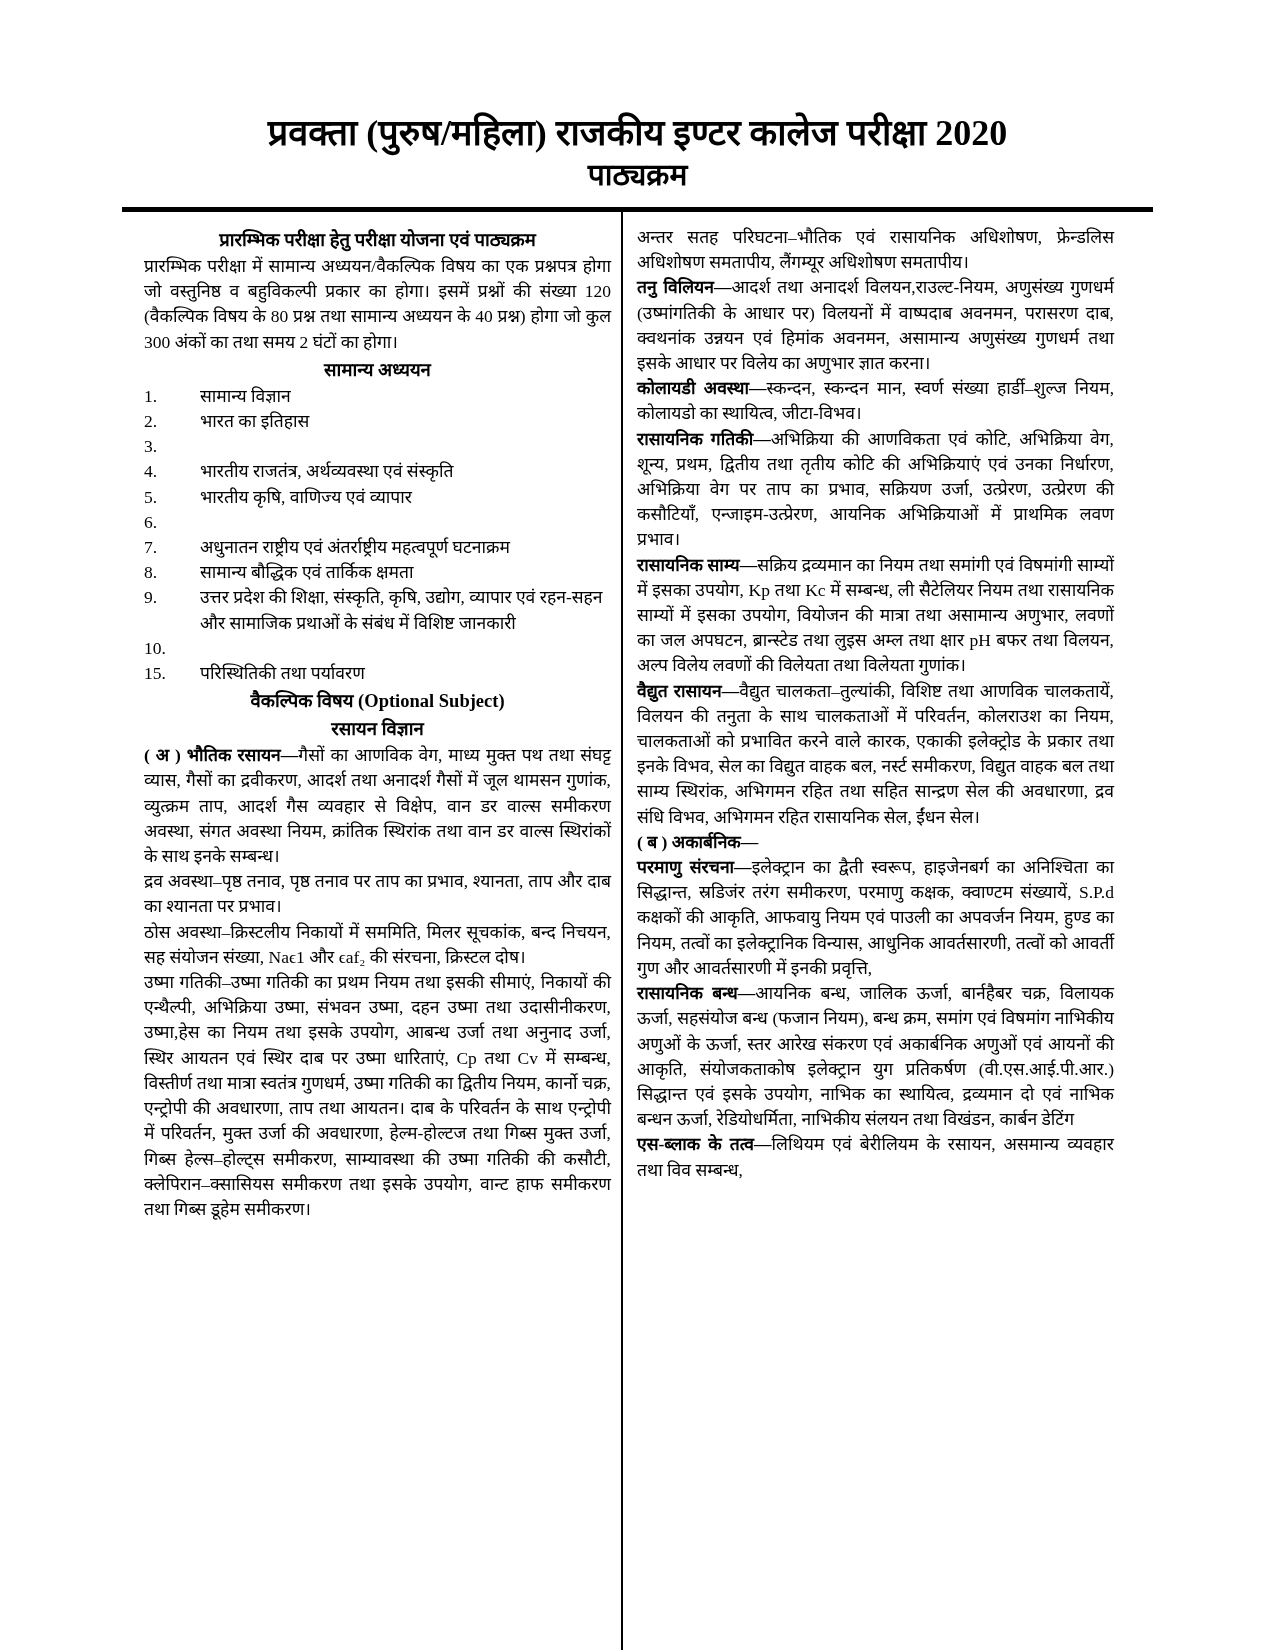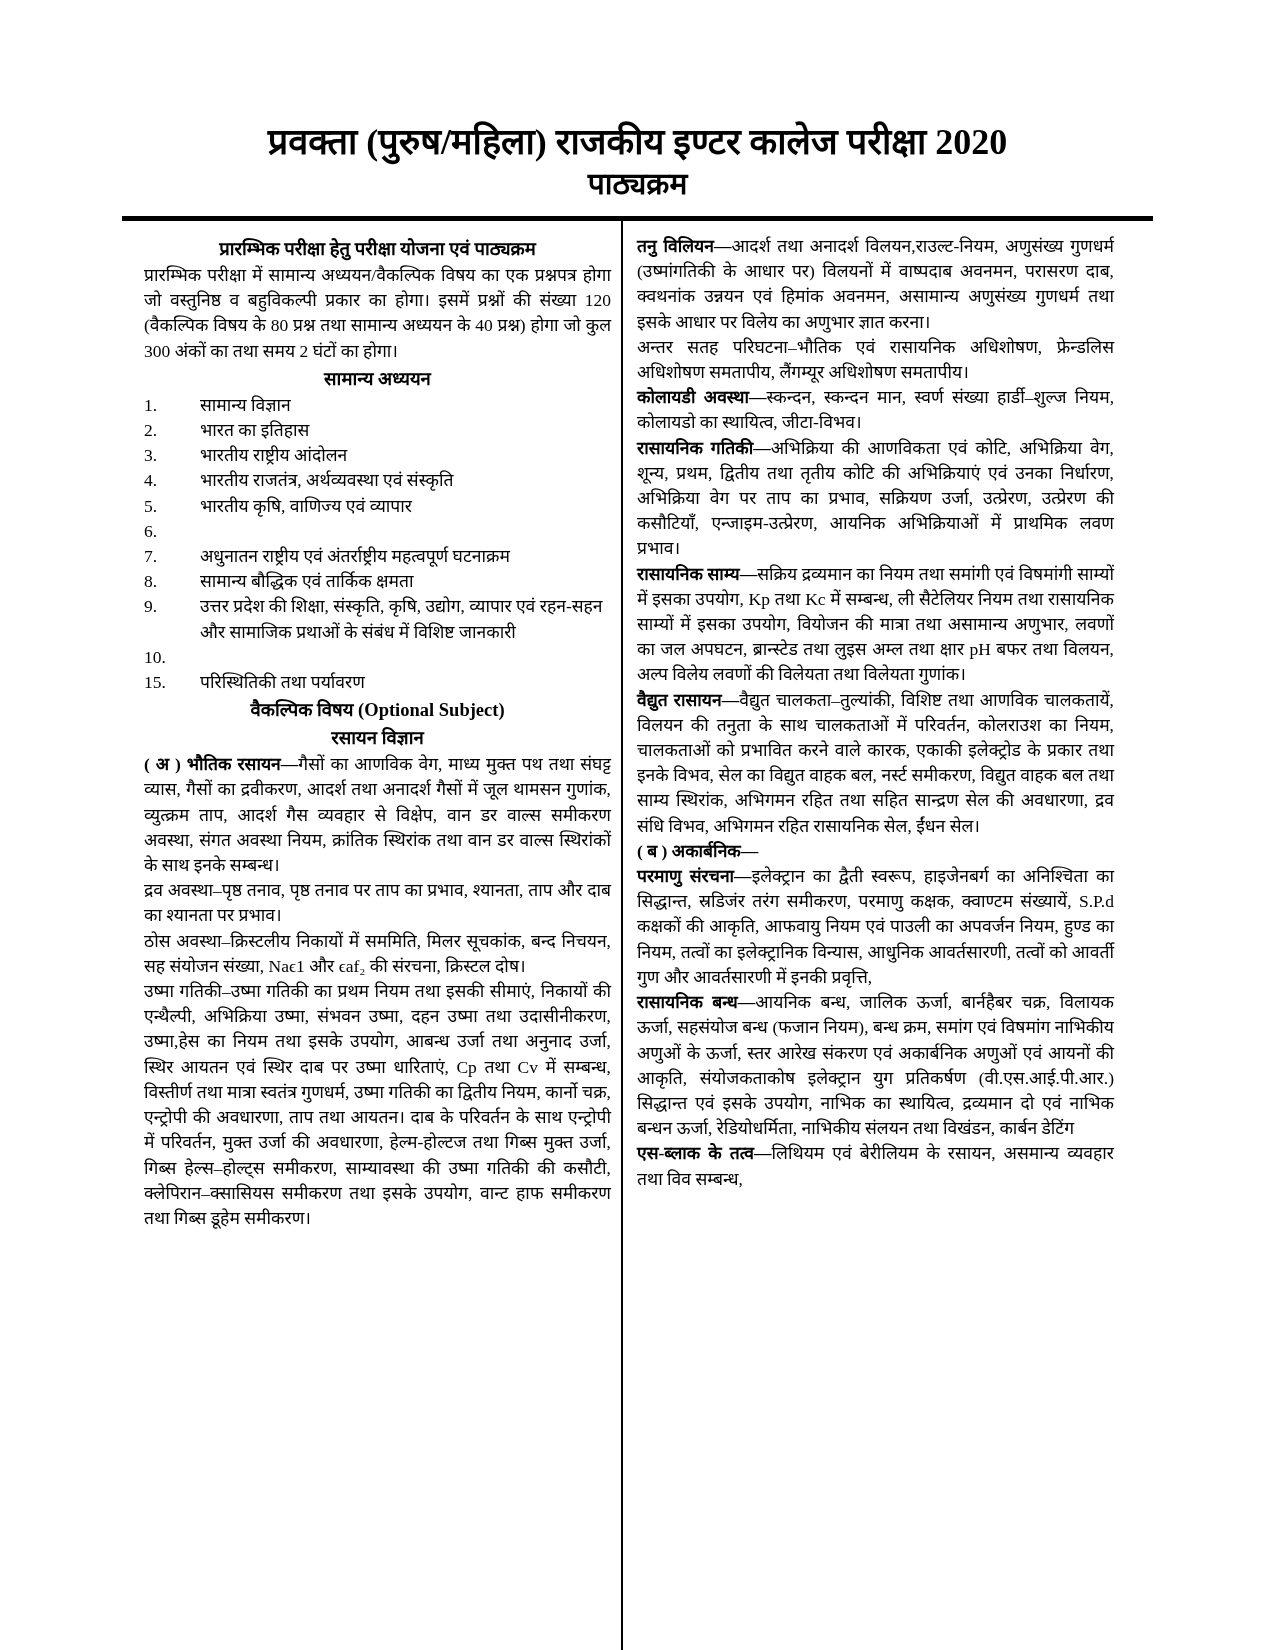--- a/index.html
+++ b/index.html
@@ -14,21 +14,21 @@
   }
   .page {
     width: 1275px;
     height: 1650px;
     padding: 0 122px;
     position: relative;
   }
   
   .doc-header { text-align: center; padding-top: 100px; }
   .hdr-line1 { font-size: 37px; font-weight: bold; line-height: 42px; }
-  .hdr-line2 { font-size: 36px; font-weight: bold; line-height: 40px; margin-top: 22px; }
+  .hdr-line2 { font-size: 36px; font-weight: bold; line-height: 40px; margin-top: 13px; }
   .hdr-line3 { font-size: 30px; font-weight: bold; line-height: 34px; margin-top: 5px; }
   .rule-thick { border: none; border-top: 5px solid #000; margin: 0; }
   .top-rule { margin-top: 15px; }
   
   .columns {
     display: flex;
     height: 1564px;
     overflow: hidden;
   }
   .col-left {
@@ -93,21 +93,20 @@
         <div class="gs-row">
           <span class="gs-num">1.</span>
           <span class="gs-text">सामान्य विज्ञान</span>
         </div>
         <div class="gs-row">
           <span class="gs-num">2.</span>
           <span class="gs-text">भारत का इतिहास</span>
         </div>
         <div class="gs-row">
           <span class="gs-num">3.</span>
-          <span class="gs-text">भारतीय राष्ट्रीय आंदोलन</span>
         </div>
         <div class="gs-row">
           <span class="gs-num">4.</span>
           <span class="gs-text">भारतीय राजतंत्र, अर्थव्यवस्था एवं संस्कृति</span>
         </div>
         <div class="gs-row">
           <span class="gs-num">5.</span>
           <span class="gs-text">भारतीय कृषि, वाणिज्य एवं व्यापार</span>
         </div>
         <div class="gs-row">
@@ -137,22 +136,22 @@
       <div class="center-head">वैकल्पिक विषय (Optional Subject)</div>
       <div class="center-head">रसायन विज्ञान</div>
 
       <p class="body-text"><span class="lead">( अ ) भौतिक रसायन—</span><span>गैसों का आणविक वेग, माध्य मुक्त पथ तथा संघट्ट व्यास, गैसों का द्रवीकरण, आदर्श तथा अनादर्श गैसों में जूल थामसन गुणांक, व्युत्क्रम ताप, आदर्श गैस व्यवहार से विक्षेप, वान डर वाल्स समीकरण अवस्था, संगत अवस्था नियम, क्रांतिक स्थिरांक तथा वान डर वाल्स स्थिरांकों के साथ इनके सम्बन्ध।</span></p>
       <p class="body-text"><span class="lead"></span><span>द्रव अवस्था–पृष्ठ तनाव, पृष्ठ तनाव पर ताप का प्रभाव, श्यानता, ताप और दाब का श्यानता पर प्रभाव।</span></p>
       <p class="body-text"><span class="lead"></span><span>ठोस अवस्था–क्रिस्टलीय निकायों में सममिति, मिलर सूचकांक, बन्द निचयन, सह संयोजन संख्या, Naϵ1 और ϵaf₂ की संरचना, क्रिस्टल दोष।</span></p>
       <p class="body-text"><span class="lead"></span><span>उष्मा गतिकी–उष्मा गतिकी का प्रथम नियम तथा इसकी सीमाएं, निकायों की एन्थैल्पी, अभिक्रिया उष्मा, संभवन उष्मा, दहन उष्मा तथा उदासीनीकरण, उष्मा,हेस का नियम तथा इसके उपयोग, आबन्ध उर्जा तथा अनुनाद उर्जा, स्थिर आयतन एवं स्थिर दाब पर उष्मा धारिताएं, Cp तथा Cv में सम्बन्ध, विस्तीर्ण तथा मात्रा स्वतंत्र गुणधर्म, उष्मा गतिकी का द्वितीय नियम, कार्नो चक्र, एन्ट्रोपी की अवधारणा, ताप तथा आयतन। दाब के परिवर्तन के साथ एन्ट्रोपी में परिवर्तन, मुक्त उर्जा की अवधारणा, हेल्म-होल्टज तथा गिब्स मुक्त उर्जा, गिब्स हेल्स–होल्ट्स समीकरण, साम्यावस्था की उष्मा गतिकी की कसौटी, क्लेपिरान–क्सासियस समीकरण तथा इसके उपयोग, वान्ट हाफ समीकरण तथा गिब्स डूहेम समीकरण।</span></p>
     </div>
 
     <div class="col-right">
+      <p class="body-text"><span class="lead"></span><span>अन्तर सतह परिघटना–भौतिक एवं रासायनिक अधिशोषण, फ्रेन्डलिस अधिशोषण समतापीय, लैंगम्यूर अधिशोषण समतापीय।</span></p>
       <p class="body-text"><span class="lead">तनु विलियन—</span><span>आदर्श तथा अनादर्श विलयन,राउल्ट-नियम, अणुसंख्य गुणधर्म (उष्मांगतिकी के आधार पर) विलयनों में वाष्पदाब अवनमन, परासरण दाब, क्वथनांक उन्नयन एवं हिमांक अवनमन, असामान्य अणुसंख्य गुणधर्म तथा इसके आधार पर विलेय का अणुभार ज्ञात करना।</span></p>
-      <p class="body-text"><span class="lead"></span><span>अन्तर सतह परिघटना–भौतिक एवं रासायनिक अधिशोषण, फ्रेन्डलिस अधिशोषण समतापीय, लैंगम्यूर अधिशोषण समतापीय।</span></p>
       <p class="body-text"><span class="lead">कोलायडी अवस्था—</span><span>स्कन्दन, स्कन्दन मान, स्वर्ण संख्या हार्डी–शुल्ज नियम, कोलायडो का स्थायित्व, जीटा-विभव।</span></p>
       <p class="body-text"><span class="lead">रासायनिक गतिकी—</span><span>अभिक्रिया की आणविकता एवं कोटि, अभिक्रिया वेग, शून्य, प्रथम, द्वितीय तथा तृतीय कोटि की अभिक्रियाएं एवं उनका निर्धारण, अभिक्रिया वेग पर ताप का प्रभाव, सक्रियण उर्जा, उत्प्रेरण, उत्प्रेरण की कसौटियाँ, एन्जाइम-उत्प्रेरण, आयनिक अभिक्रियाओं में प्राथमिक लवण प्रभाव।</span></p>
       <p class="body-text"><span class="lead">रासायनिक साम्य—</span><span>सक्रिय द्रव्यमान का नियम तथा समांगी एवं विषमांगी साम्यों में इसका उपयोग, Kp तथा Kc में सम्बन्ध, ली सैटेलियर नियम तथा रासायनिक साम्यों में इसका उपयोग, वियोजन की मात्रा तथा असामान्य अणुभार, लवणों का जल अपघटन, ब्रान्स्टेड तथा लुइस अम्ल तथा क्षार pH बफर तथा विलयन, अल्प विलेय लवणों की विलेयता तथा विलेयता गुणांक।</span></p>
       <p class="body-text"><span class="lead">वैद्युत रासायन—</span><span>वैद्युत चालकता–तुल्यांकी, विशिष्ट तथा आणविक चालकतायें, विलयन की तनुता के साथ चालकताओं में परिवर्तन, कोलराउश का नियम, चालकताओं को प्रभावित करने वाले कारक, एकाकी इलेक्ट्रोड के प्रकार तथा इनके विभव, सेल का विद्युत वाहक बल, नर्स्ट समीकरण, विद्युत वाहक बल तथा साम्य स्थिरांक, अभिगमन रहित तथा सहित सान्द्रण सेल की अवधारणा, द्रव संधि विभव, अभिगमन रहित रासायनिक सेल, ईंधन सेल।</span></p>
       <p class="body-text"><span class="lead">( ब ) अकार्बनिक—</span><span></span></p>
       <p class="body-text"><span class="lead">परमाणु संरचना—</span><span>इलेक्ट्रान का द्वैती स्वरूप, हाइजेनबर्ग का अनिश्चिता का सिद्धान्त, स्रडिजंर तरंग समीकरण, परमाणु कक्षक, क्वाण्टम संख्यायें, S.P.d कक्षकों की आकृति, आफवायु नियम एवं पाउली का अपवर्जन नियम, हुण्ड का नियम, तत्वों का इलेक्ट्रानिक विन्यास, आधुनिक आवर्तसारणी, तत्वों को आवर्ती गुण और आवर्तसारणी में इनकी प्रवृत्ति,</span></p>
       <p class="body-text"><span class="lead">रासायनिक बन्ध—</span><span>आयनिक बन्ध, जालिक ऊर्जा, बार्नहैबर चक्र, विलायक ऊर्जा, सहसंयोज बन्ध (फजान नियम), बन्ध क्रम, समांग एवं विषमांग नाभिकीय अणुओं के ऊर्जा, स्तर आरेख संकरण एवं अकार्बनिक अणुओं एवं आयनों की आकृति, संयोजकताकोष इलेक्ट्रान युग प्रतिकर्षण (वी.एस.आई.पी.आर.) सिद्धान्त एवं इसके उपयोग, नाभिक का स्थायित्व, द्रव्यमान दो एवं नाभिक बन्धन ऊर्जा, रेडियोधर्मिता, नाभिकीय संलयन तथा विखंडन, कार्बन डेटिंग</span></p>
       <p class="body-text"><span class="lead">एस-ब्लाक के तत्व—</span><span>लिथियम एवं बेरीलियम के रसायन, असमान्य व्यवहार तथा विव सम्बन्ध,</span></p>
     </div>
 

